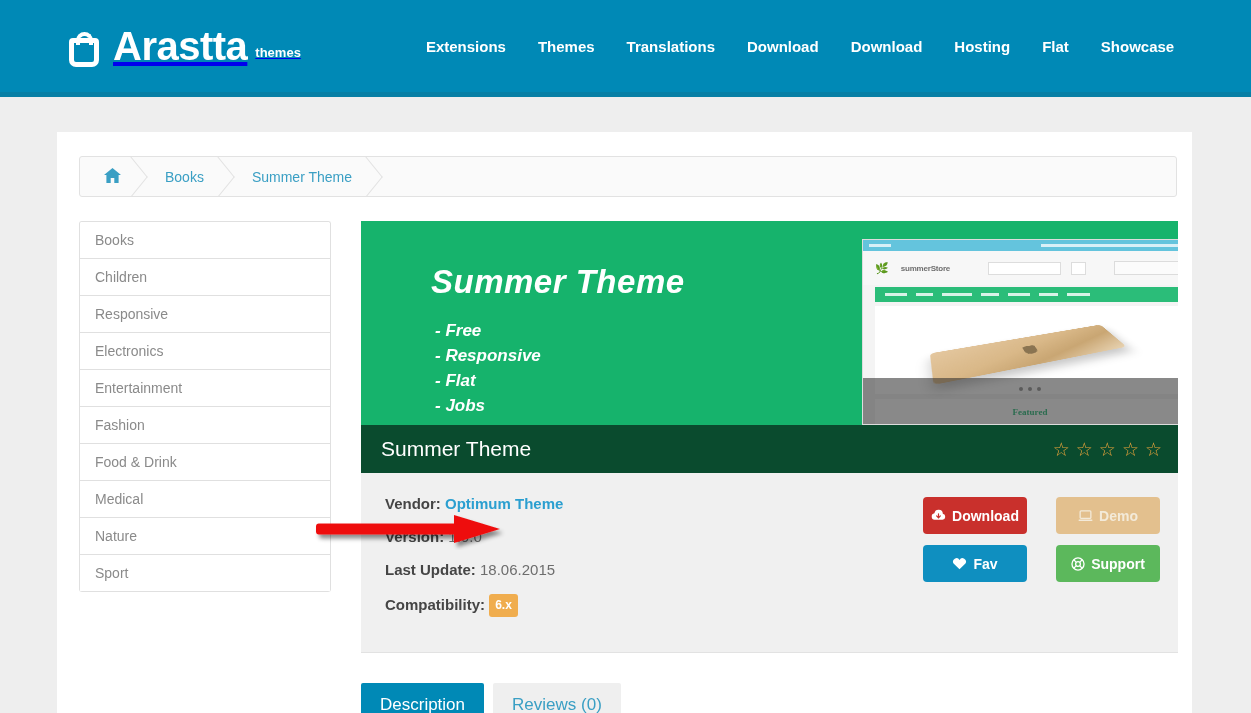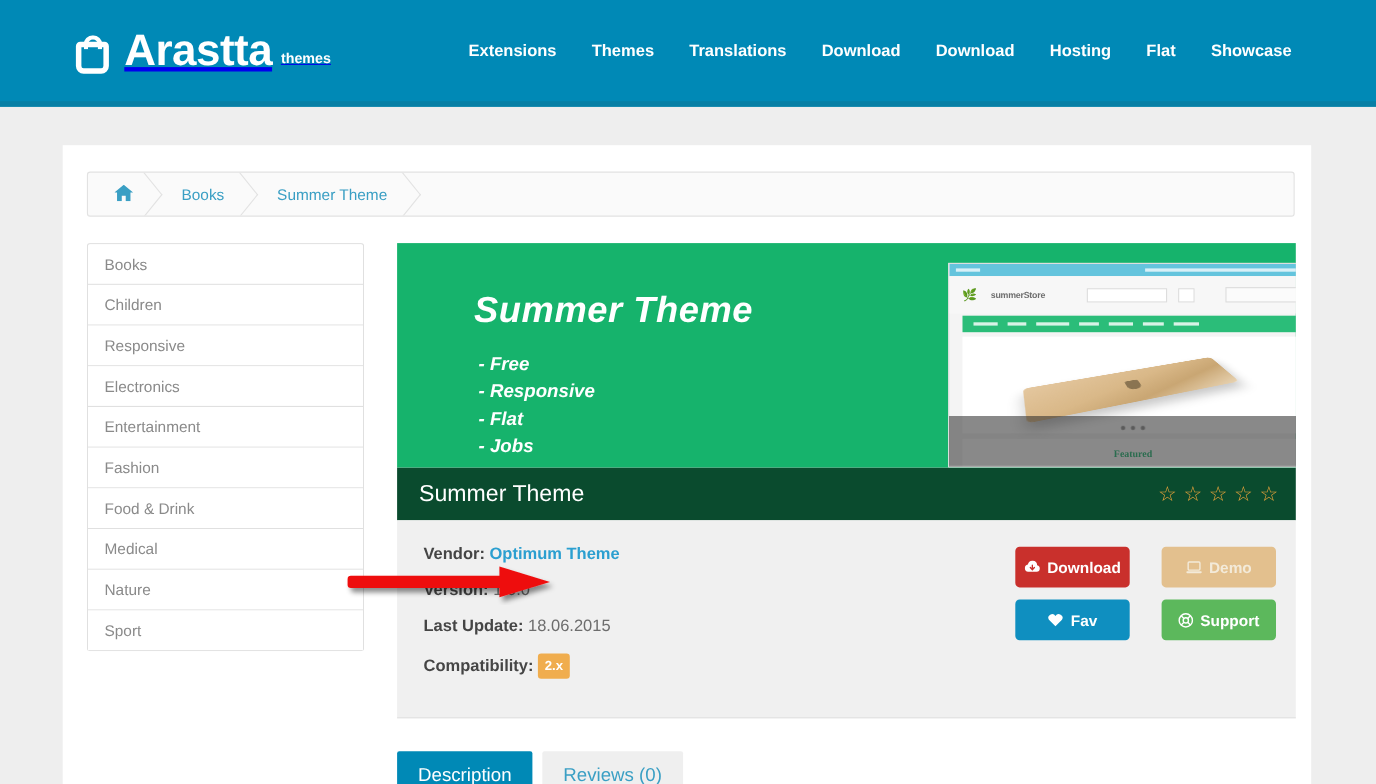--- a/index.html
+++ b/index.html
@@ -492,21 +492,21 @@
           <div class="info-line">
             <b>Version:</b>
             <span class="val">1.0.0</span>
           </div>
           <div class="info-line">
             <b>Last Update:</b>
             <span class="val">18.06.2015</span>
           </div>
           <div class="info-line">
             <b>Compatibility:</b>
-            <span class="badge-compat">2.x</span>
+            <span class="badge-compat">6.x</span>
           </div>
         </div>
 
         <div class="btn-grid">
           <button class="btn btn-download">
             <span>
               <svg width="15" height="13" viewBox="0 0 16 14">
                 <path d="M12.7 5.2A4.6 4.6 0 0 0 3.6 4.6 3.6 3.6 0 0 0 3.8 11.7h8.5a3.3 3.3 0 0 0 .4-6.5z" fill="#ffffff"></path>
                 <path d="M8 5.2v3.2M6 7.4 8 9.6 10 7.4" stroke="#c9302c" stroke-width="1.3" fill="none" stroke-linecap="round"></path>
               </svg>

